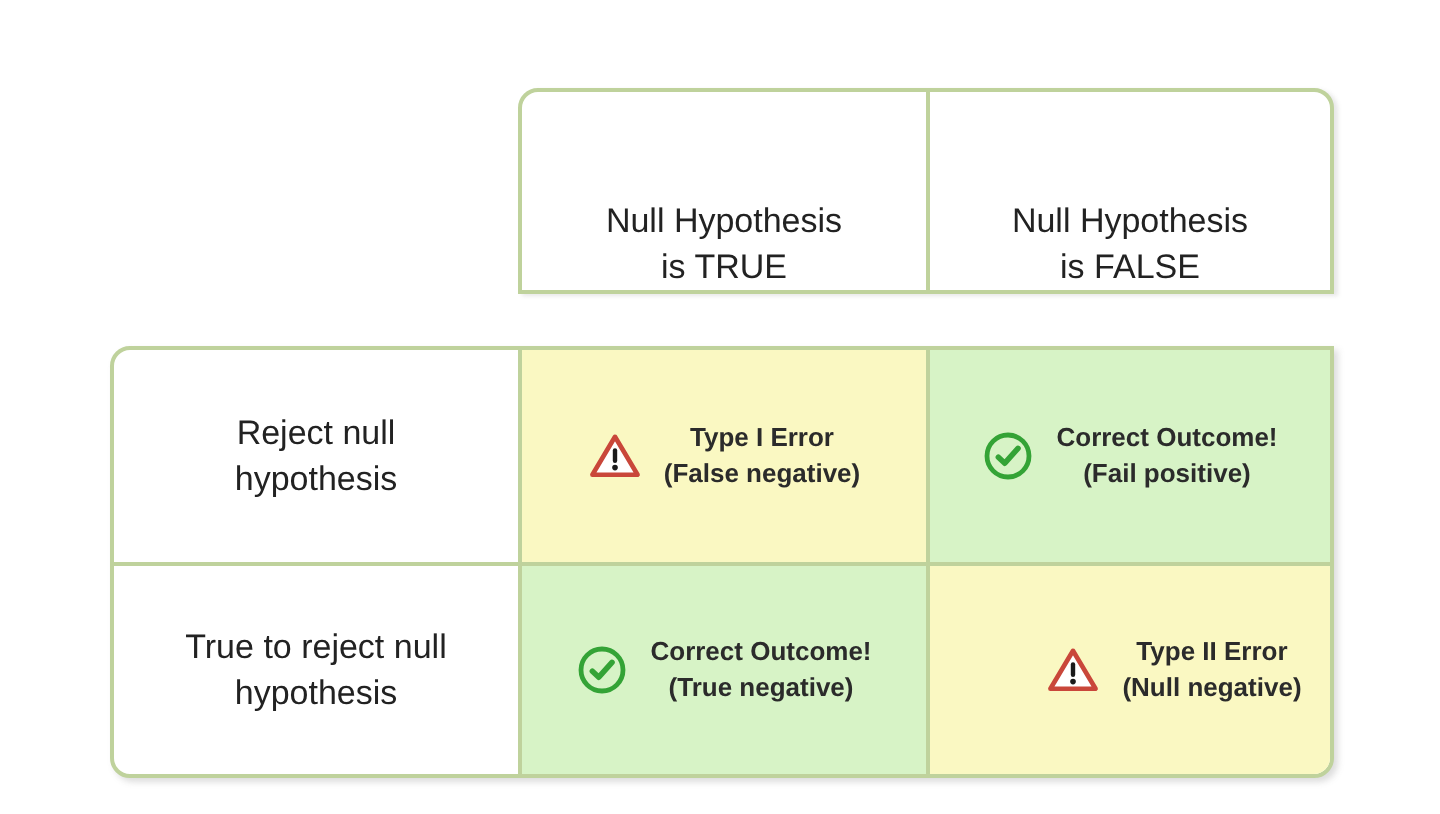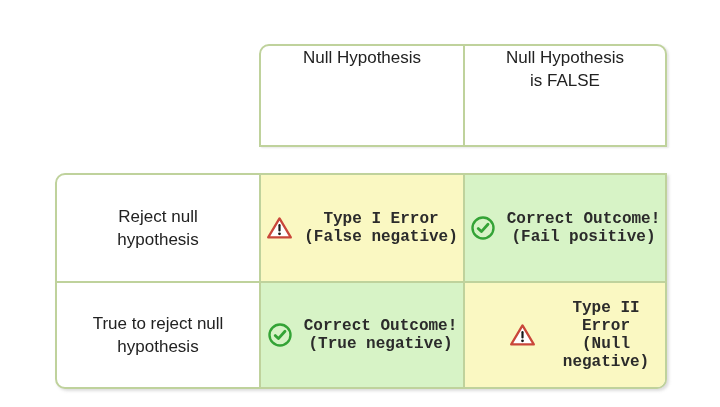--- a/index.html
+++ b/index.html
@@ -27,21 +27,21 @@
     width: 408px; height: 103px;
     background: #ffffff;
     border: 2px solid var(--border);
     border-radius: 10px 10px 0 0;
     display: flex;
     box-shadow: 2px 1px 2px rgba(120,120,120,0.18);
   }
   .header-cell {
     flex: 1 1 50%;
     display: flex;
-    align-items: flex-start;
+    align-items: flex-end;
     justify-content: center;
     text-align: center;
     font-size: 17px;
     line-height: 23px;
     color: var(--header-text);
   }
   .header-cell + .header-cell { border-left: 2px solid var(--border); }
 
   .body-box {
     position: absolute;
@@ -66,43 +66,43 @@
   .bcell.colored { gap: 11px; }
   .bcell.col2, .bcell.col3 { border-left: 2px solid var(--border); }
   .bcell.row2 { border-top: 2px solid var(--border); }
 
   .row-label {
     font-size: 17px;
     line-height: 23px;
     color: var(--header-text);
   }
   .cell-text {
-    font-size: 16px;
+    font-size: 13px;
     line-height: 18px;
     font-weight: bold;
     color: var(--cell-text);
-    font-family: Liberation Mono, monospace;
   }
   .icon-box { flex: 0 0 auto; display: flex; align-items: center; }
   svg { display: block; }
   .tri-shape { fill: #ffffff; stroke: var(--warning-red); stroke-width: 2.3; stroke-linejoin: round; }
   .tri-mark { stroke: #1a1a1a; stroke-width: 2.2; stroke-linecap: round; }
   .tri-dot { fill: #1a1a1a; }
   .chk-circle { fill: none; stroke: var(--check-green); stroke-width: 2.4; }
   .chk-mark { fill: none; stroke: var(--check-green); stroke-width: 2.8; stroke-linecap: round; stroke-linejoin: round; }
 </style>
 </head>
 <body>
 
 <div class="canvas">
 
   <div class="header-box">
     <div class="header-cell">
       <div>
         <div>Null Hypothesis</div>
+        <div>is TRUE</div>
       </div>
     </div>
     <div class="header-cell">
       <div>
         <div>Null Hypothesis</div>
         <div>is FALSE</div>
       </div>
     </div>
   </div>
 

